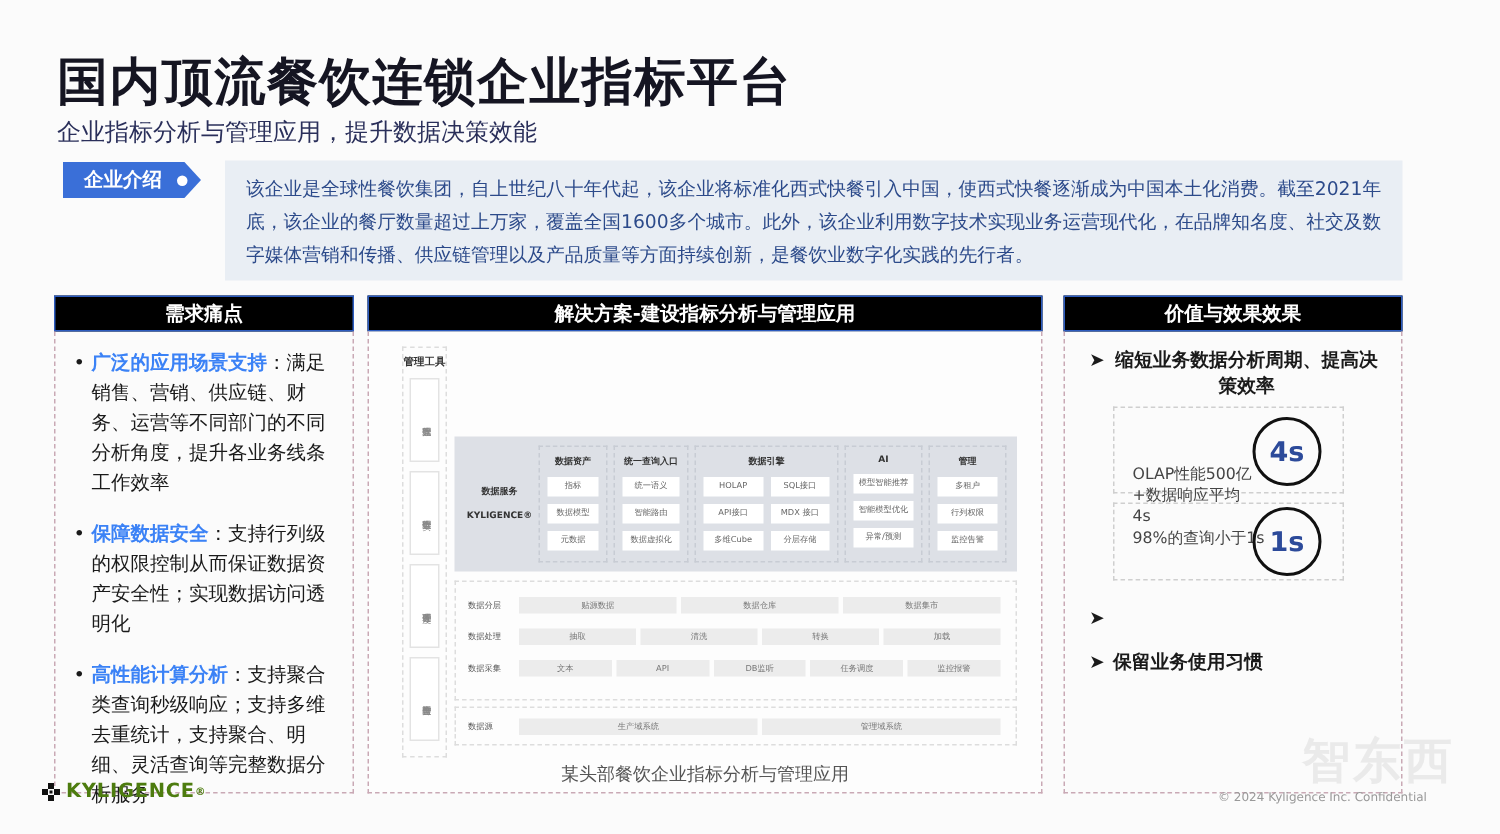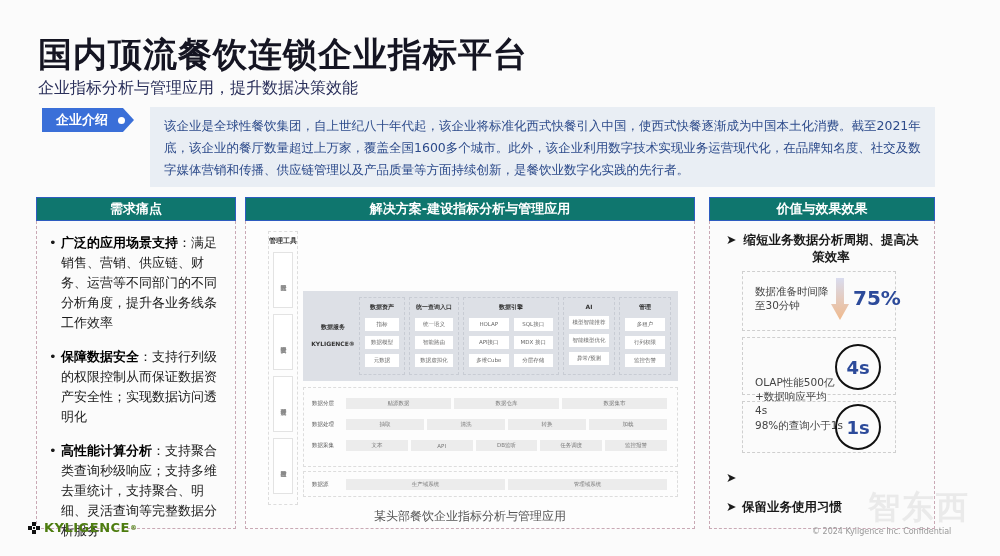--- a/index.html
+++ b/index.html
@@ -7,28 +7,28 @@
   body { font-family: "DejaVu Sans", "Liberation Sans", sans-serif; color: #1a1a1a; position: relative; }
 
   .title { position: absolute; left: 38px; top: 32px; font-size: 34px; font-weight: bold; color: #151522; letter-spacing: 1px; }
   .subtitle { position: absolute; left: 38px; top: 78px; font-size: 16px; color: #2a2f5a; }
 
   .intro-tag { position: absolute; left: 42px; top: 108px; width: 92px; height: 24px; background: #3a6fd8; color: #fff; font-size: 13px; font-weight: bold; display: flex; align-items: center; padding-left: 14px; clip-path: polygon(0 0, 88% 0, 100% 50%, 88% 100%, 0 100%); }
   .intro-tag .dot { display: inline-block; width: 7px; height: 7px; border-radius: 50%; background: #fff; margin-left: 10px; }
   .intro-box { position: absolute; left: 150px; top: 107px; width: 785px; height: 80px; background: #e9eef4; padding: 8px 14px; font-size: 12.5px; line-height: 22px; color: #2c4a8a; }
 
   .col { position: absolute; top: 197px; }
-  .col-header { height: 24px; background: #0f766e; color: #fff; font-weight: bold; font-size: 13px; display: flex; align-items: center; justify-content: center; border: 1px solid #2d5cc0; }
+  .col-header { height: 24px; background: #000000; color: #fff; font-weight: bold; font-size: 13px; display: flex; align-items: center; justify-content: center; border: 1px solid #2d5cc0; }
   .col-body { border: 1.5px dashed #c9a9b5; border-top: none; }
 
   .col-left { left: 36px; width: 200px; }
   .col-left .col-body { height: 308px; padding: 12px 10px 0 8px; }
   .pain-item { display: flex; font-size: 13px; line-height: 20px; margin-bottom: 14px; }
   .pain-item .bullet { width: 16px; flex: none; padding-left: 4px; }
-  .pain-item .head { font-weight: bold; color: #000000; }
+  .pain-item .head { font-weight: bold; color: #3b82f6; }
 
   .col-mid { left: 245px; width: 450px; }
   .col-mid .col-body { height: 308px; position: relative; background: #fdfdfd; }
   .tools { position: absolute; left: 22px; top: 10px; width: 30px; height: 274px; border: 1px dashed #ddd; }
   .tools-title { font-size: 7px; font-weight: bold; text-align: center; margin-top: 4px; color: #333; }
   .tool-box { margin: 6px auto 0; width: 20px; height: 56px; border: 1px solid #e3e3e3; background: #fff; font-size: 6px; color: #888; writing-mode: vertical-rl; display: flex; align-items: center; justify-content: center; }
   .biz { position: absolute; left: 57px; top: 10px; width: 375px; height: 54px; border: 1px dashed #ddd; }
   .biz-title { font-size: 7px; font-weight: bold; text-align: center; margin-top: 10px; color: #333; }
   .biz-row { display: flex; gap: 4px; padding: 0 6px; margin-top: 6px; }
   .biz-cell { flex: 1; height: 18px; background: #ebebeb; font-size: 5.5px; color: #777; display: flex; align-items: center; justify-content: center; text-align: center; line-height: 6px; }
@@ -194,33 +194,20 @@
   </div>
 </div>
 
 <div class="col col-right">
   <div class="col-header">价值与效果效果</div>
   <div class="col-body">
     <div class="val-h">
         <span class="arrow">➤</span>
         <span style="text-align:center">缩短业务数据分析周期、提高决策效率</span>
       </div>
-    <div class="metric">
-      <div class="desc">数据准备时间降至30分钟</div>
-      <svg class="down" viewBox="0 0 18 42">
-        <defs>
-            <linearGradient id="g" x1="0" y1="0" x2="0" y2="1">
-              <stop offset="0" stop-color="#d9dcef"></stop>
-              <stop offset="1" stop-color="#f0b98c"></stop>
-            </linearGradient>
-          </defs>
-        <path d="M5 0 H13 V26 H18 L9 42 L0 26 H5 Z" fill="url(#g)"></path>
-      </svg>
-      <div class="big">75%</div>
-    </div>
     <div class="metric" style="height:58px;">
       <div class="desc" style="top:8px;margin-top:29px;">OLAP性能500亿+数据响应平均4s</div>
       <div class="circle">4s</div>
     </div>
     <div class="metric small">
       <div class="desc" style="top:16px;width:100px;">98%的查询小于1s</div>
       <div class="circle" style="top:2px;">1s</div>
     </div>
     <div class="val-h" style="margin-top:16px;">
         <span class="arrow">➤</span>

